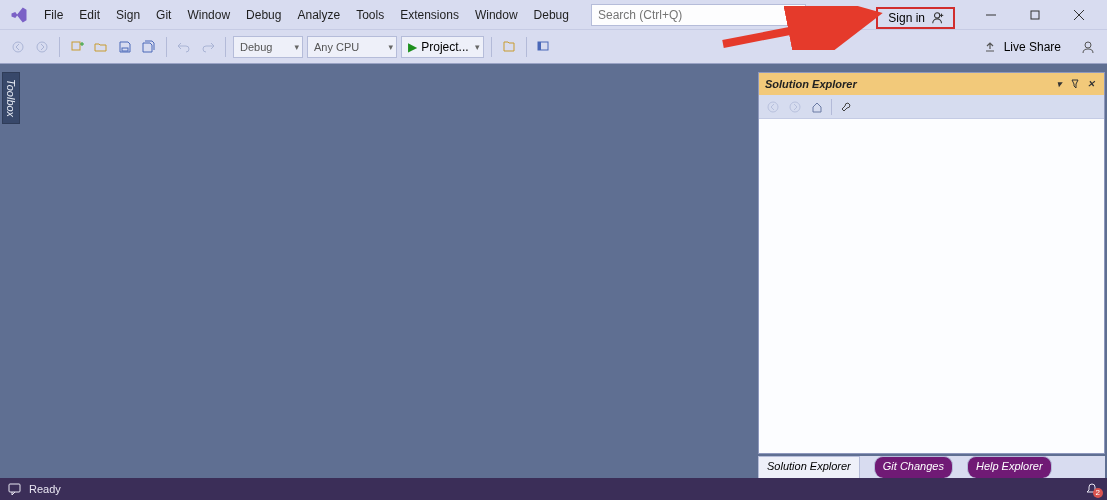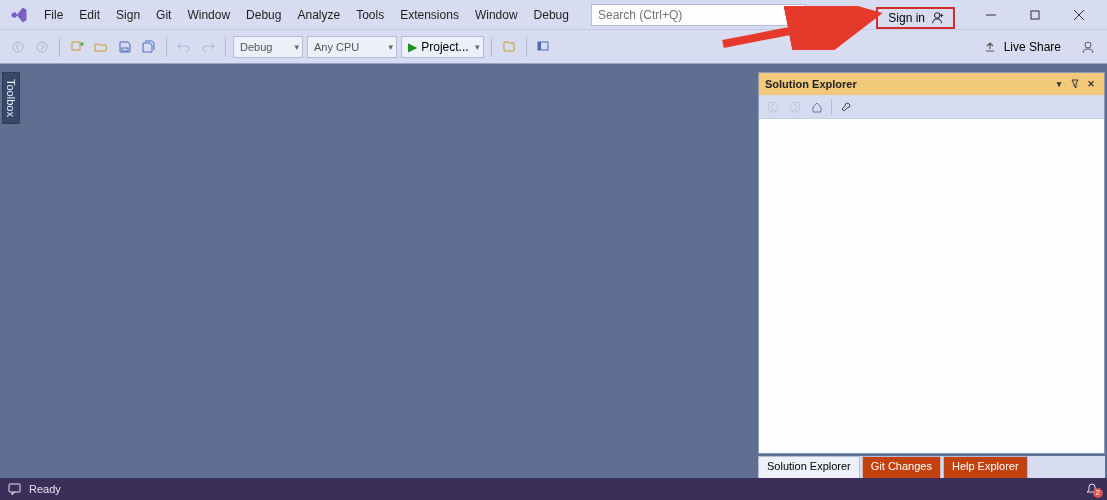--- a/index.html
+++ b/index.html
@@ -23,36 +23,36 @@
   .tb-btn.disabled { opacity: .45; cursor:default; }
   .tb-sep { width:1px; height:20px; background:#b3bad8; margin: 0 3px; }
   .tb-drop { border:1px solid #b5bcd9; background:#eef0f9; height:22px; font-size:11px; display:flex; align-items:center; padding:0 14px 0 6px; color:#555; position:relative; min-width:70px; cursor:pointer;}
   .tb-drop::after { content:"▾"; position:absolute; right:3px; font-size:9px; color:#666; }
   .attach-btn { height:22px; border:1px solid #b5bcd9; background:#eef0f9; display:flex; align-items:center; gap:4px; padding:0 14px 0 6px; font-size:12px; cursor:pointer; position:relative;}
   .attach-btn::after { content:"▾"; position:absolute; right:3px; font-size:9px; color:#666; }
   .play { color:#1d8f1d; font-size:12px; }
   .liveshare { margin-left:auto; display:flex; align-items:center; gap:6px; font-size:12px; padding:0 6px; cursor:pointer; }
 
   
-  .main { position: absolute; top:64px; bottom:22px; left:0; right:0; background:#5f6f92; }
+  .main { position: absolute; top:64px; bottom:22px; left:0; right:0; background:#5f6f92;font-style:italic; }
   .toolbox-tab { position:absolute; left:2px; top:8px; writing-mode: vertical-rl; background:#38486a; color:#e8ecf5; font-size:11px; padding:6px 2px; cursor:pointer; border:1px solid #2f3c58;}
   
   
   .sol-panel { position:absolute; right:2px; top:8px; width:347px; bottom:24px; background:#fafbfe; border:1px solid #8e98bd; display:flex; flex-direction:column; }
   .sol-title { height:22px; background:#f2c97a; display:flex; align-items:center; font-size:11px; font-weight:600; padding:0 6px; color:#222; }
   .sol-title .sp { margin-left:auto; display:flex; gap:2px; }
   .sol-title .tbtn { width:14px; height:14px; font-size:9px; color:#333; display:flex; align-items:center; justify-content:center; cursor:pointer;}
   .sol-toolbar { height:24px; background:#d6dcef; display:flex; align-items:center; padding:0 4px; gap:2px; border-bottom:1px solid #c4cbe4;}
   .sol-tb-btn { width:20px; height:20px; display:flex; align-items:center; justify-content:center; font-size:11px; color:#6a7aa4; cursor:pointer;}
   .sol-tb-btn.disabled { opacity:.4; }
   .sol-body { flex:1; background:#fcfdff; }
   
   .bottom-tabs { position:absolute; bottom:0; right:2px; width:347px; height:22px; background:#d8dcf0; display:flex; font-size:11px; }
   .btab { padding:3px 8px; border:1px solid #b5bcd9; background:#eef0f9; cursor:pointer; border-bottom:none;}
-  .btab.inactive { background:#c2410c; color:#fff; margin-left:2px;}
+  .btab.inactive { background:#701a75; color:#fff; margin-left:14px;border-radius:9px;}
 
   
   .statusbar { position:absolute; bottom:0; left:0; right:0; height:22px; background:#3b2e58; color:#e9e6f2; display:flex; align-items:center; font-size:11px; padding:0 8px; gap:7px;}
   .statusbar .sp { margin-left:auto; display:flex; align-items:center; gap:4px;}
   .bell { position:relative; }
   .badge { position:absolute; right:-4px; bottom:-2px; background:#d9534f; color:#fff; font-size:8px; border-radius:7px; padding:0 3px; line-height:10px;}
 
   
   .arrow { position:absolute; top:6px; left:717px; pointer-events:none; }
 

